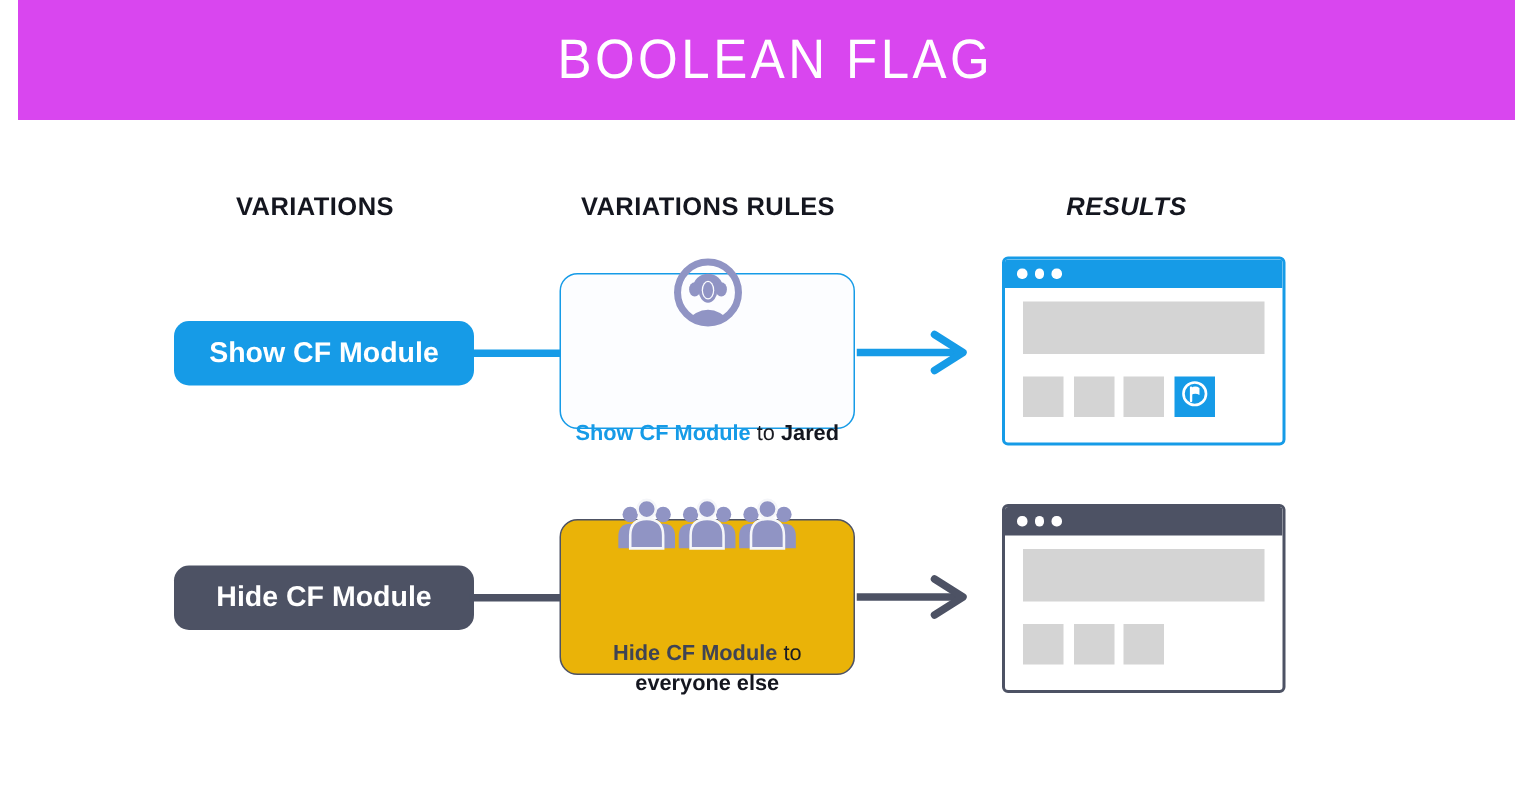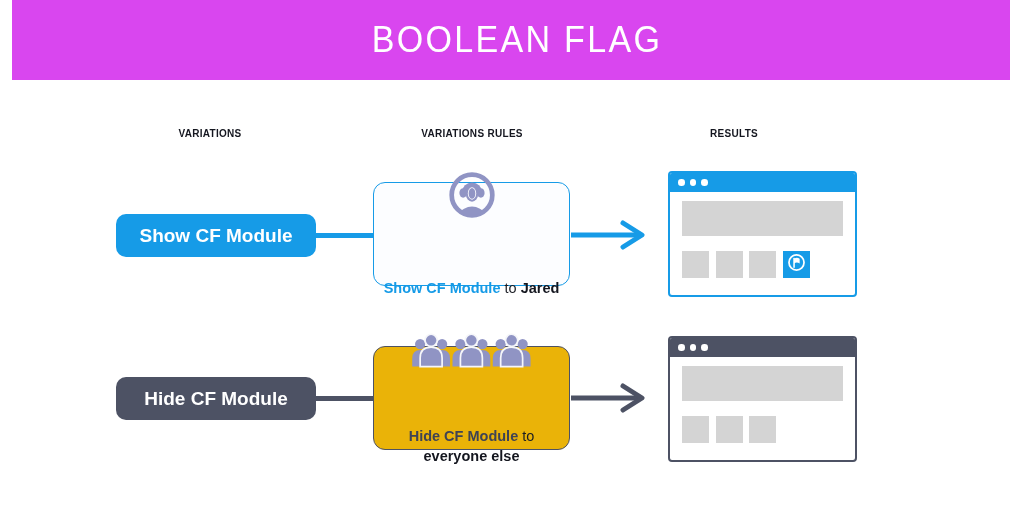--- a/index.html
+++ b/index.html
@@ -30,28 +30,28 @@
     font-weight: 400;
     letter-spacing: 2.5px;
     transform: scaleX(0.92);
   }
   
   .col-header {
     position: absolute;
     top: 128px;
     width: 220px;
     text-align: center;
-    font-size: 10px;
+    font-size: 17px;
     font-weight: 700;
     letter-spacing: 0.3px;
     color: #14161f;
   }
   .col-variations { left: 100px; }
   .col-targeting  { left: 362px; }
-  .col-results    { left: 624px; }
+  .col-results    { left: 641px; font-style: italic; }
 
   
   .variation-btn {
     position: absolute;
     left: 116px;
     width: 200px; height: 43px;
     border-radius: 10px;
     display: flex;
     align-items: center;
     justify-content: center;

